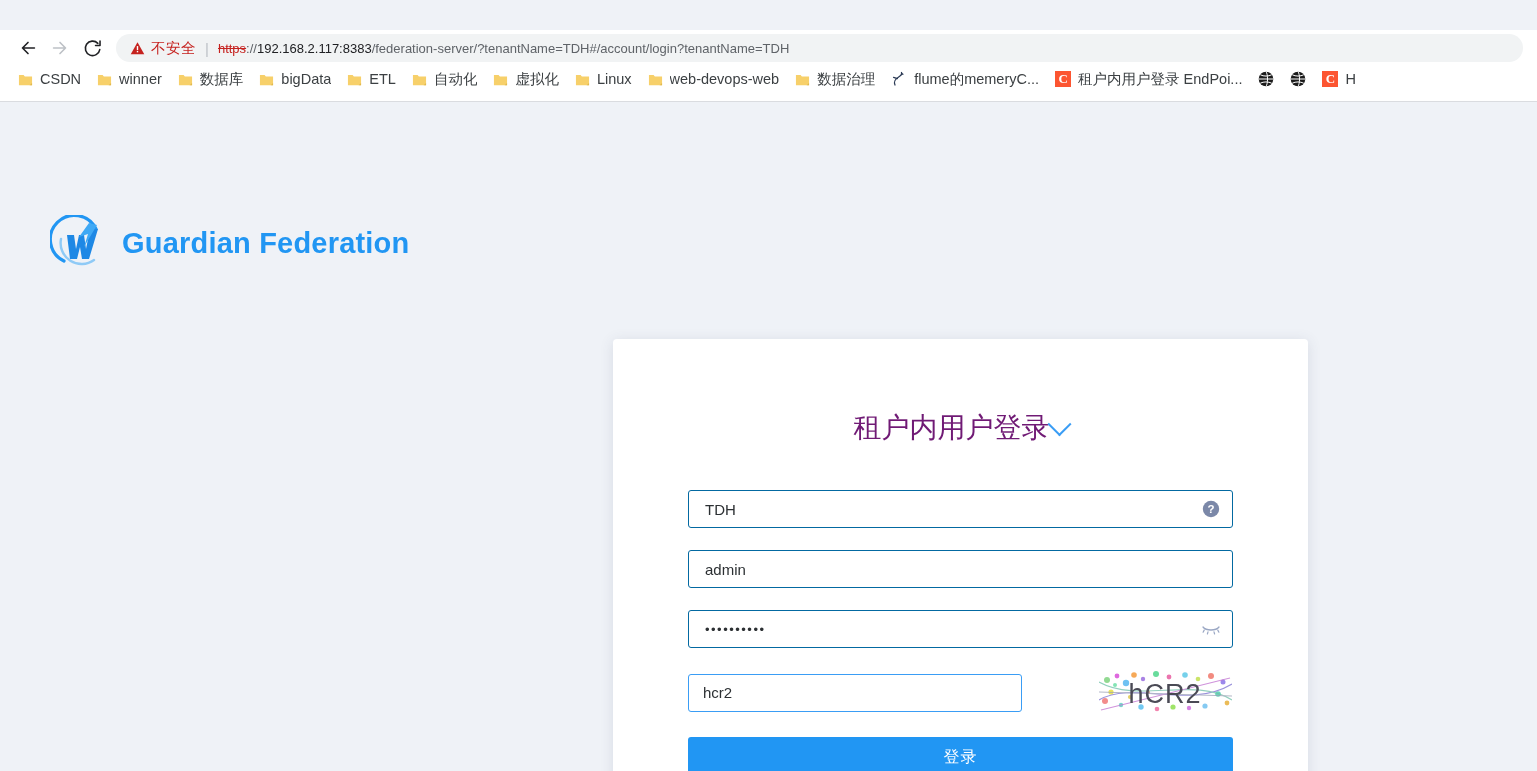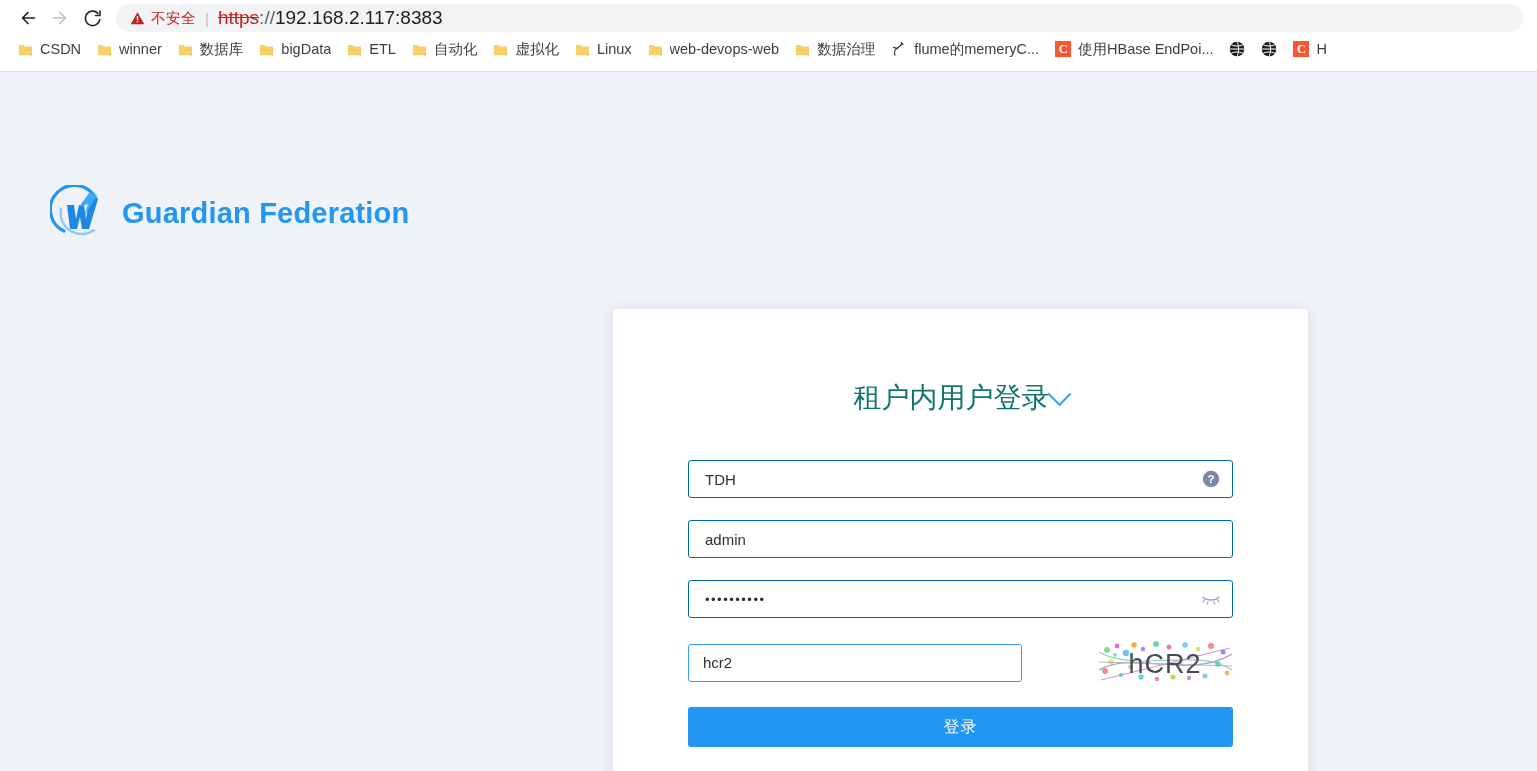--- a/index.html
+++ b/index.html
@@ -21,20 +21,21 @@
     width: 1537px;
     box-sizing: border-box;
     position: relative;
   }
   .toolbar {
     height: 36px;
     display: flex;
     align-items: center;
     padding: 0 4px 0 12px;
     box-sizing: border-box;
+    margin-top: 30px;
   }
   .nav-btn {
     width: 32px;
     height: 32px;
     display: flex;
     align-items: center;
     justify-content: center;
     flex: 0 0 auto;
     border-radius: 50%;
   }
@@ -67,21 +68,21 @@
     flex: 0 0 auto;
   }
   .omni-sep {
     color: #bdc1c6;
     margin: 0 9px 0 9px;
     font-size: 15px;
     flex: 0 0 auto;
     line-height: 1;
   }
   .url-text {
-    font-size: 19px;
+    font-size: 13px;
     color: #202124;
     white-space: nowrap;
     overflow: hidden;
     display: flex;
     align-items: flex-start;
   }
   .url-scheme {
     color: #c5221f;
     text-decoration: line-through;
   }
@@ -189,21 +190,21 @@
     top: 237px;
     width: 695px;
     height: 518px;
     background: #ffffff;
     border-radius: 4px;
     box-shadow: 0 2px 14px rgba(60,72,100,.13);
     box-sizing: border-box;
   }
   .card-title {
     text-align: center;
-    color: #0f766e;
+    color: #701a75;
     font-size: 28px;
     margin-top: 75px;
     line-height: 1;
     display: flex;
     align-items: center;
     justify-content: center;
     gap: 1px;
     font-weight: normal;
   }
   .chev {
@@ -330,20 +331,21 @@
             <rect x="7.25" y="5.4" width="1.5" height="4.3" fill="#fff"></rect>
             <rect x="7.25" y="10.6" width="1.5" height="1.5" fill="#fff"></rect>
           </svg>
       </span>
       <span class="not-secure">不安全</span>
       <span class="omni-sep">|</span>
       <span class="url-text">
         <span class="url-scheme">https</span>
           <span class="url-path">://</span>
           <span class="url-host">192.168.2.117:8383</span>
+          <span class="url-path">/federation-server/?tenantName=TDH#/account/login?tenantName=TDH</span>
       </span>
     </div>
   </div>
 
   <div class="bookmarks" id="bookmarks-bar">
       <div class="bookmark">
         <span style="display: flex;">
           <svg class="ico-folder" viewBox="0 0 16 16">
             <path d="M1 3.2h5l1.3 1.6H15v9.4H1z" fill="#f7d06a"></path>
             <path d="M12.4 14.2 15 11.6v2.6z" fill="#e0b84e"></path>
@@ -439,21 +441,21 @@
             <path d="M10.5 1.5 13 3.2 9.8 4.4z" fill="#2b3a55"></path>
             <path d="M6.4 7.6 2.6 6.3" fill="none" stroke="#2b3a55" stroke-width="1.3" stroke-linecap="round"></path>
           </svg>
         </span>
         <span class="bm-label">flume的memeryC...</span>
       </div>
       <div class="bookmark">
         <span style="display: flex;">
           <span class="ico-csdn">C</span>
         </span>
-        <span class="bm-label">使用HBase EndPoi...</span>
+        <span class="bm-label">租户内用户登录 EndPoi...</span>
       </div>
       <div class="bookmark">
         <span style="display: flex;">
           <svg class="ico-globe" viewBox="0 0 16 16">
             <circle cx="8" cy="8" r="7.3" fill="#1b1b1b"></circle>
             <path d="M8 .7c2 2.2 2 12.4 0 14.6M.7 8h14.6M2.3 3.8c3.4 1.7 8 1.7 11.4 0M2.3 12.2c3.4-1.7 8-1.7 11.4 0" fill="none" stroke="#fff" stroke-width="1"></path>
           </svg>
         </span>
       </div>
       <div class="bookmark">

